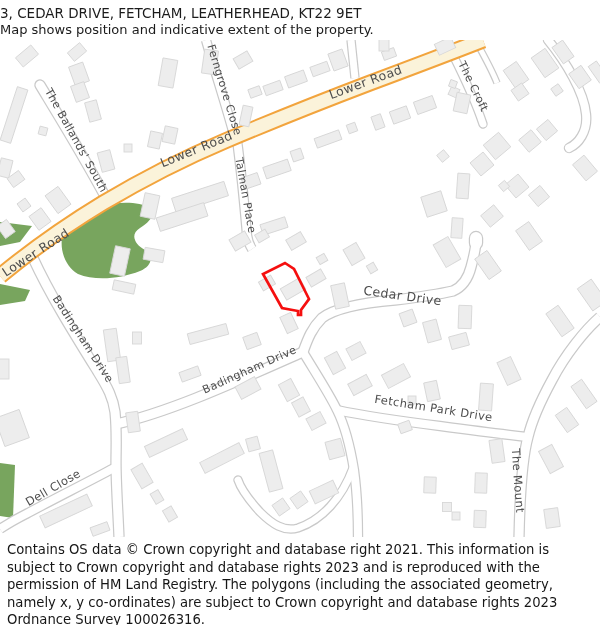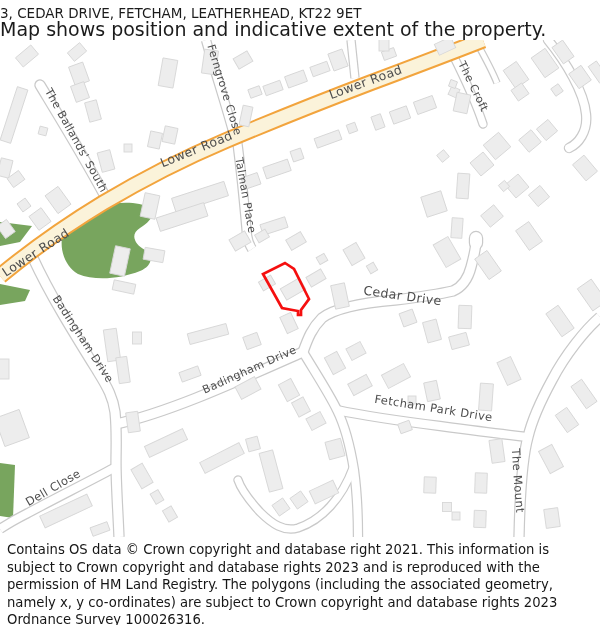--- a/index.html
+++ b/index.html
@@ -1,19 +1,19 @@
 <!DOCTYPE html>
 <html><head>
 <meta charset="utf-8">
 <style>
   html,body{margin:0;padding:0;background:#ffffff;}
   body{width:600px;height:625px;font-family:"DejaVu Sans",sans-serif;color:#1e1e1e;overflow:hidden;}
   .header{height:40px;text-align:left;padding-top:5px;box-sizing:border-box;}
   .title{font-size:13.5px;line-height:16px;color:#1b1b1b;}
-  .subtitle{font-size:19px;line-height:17px;color:#1b1b1b;}
+  .subtitle{font-size:13px;line-height:17px;color:#1b1b1b;}
   .map-wrap{width:600px;height:497px;position:relative;background:#ffffff;}
   svg{display:block;}
   .footer{padding:4px 7px 0 7px;font-size:13.2px;line-height:17.5px;color:#161616;text-align:left;}
 </style>
 </head>
 <body>
 
 <div class="header">
   <div class="title">3, CEDAR DRIVE, FETCHAM, LEATHERHEAD, KT22 9ET</div>
   <div class="subtitle">Map shows position and indicative extent of the property.</div>

